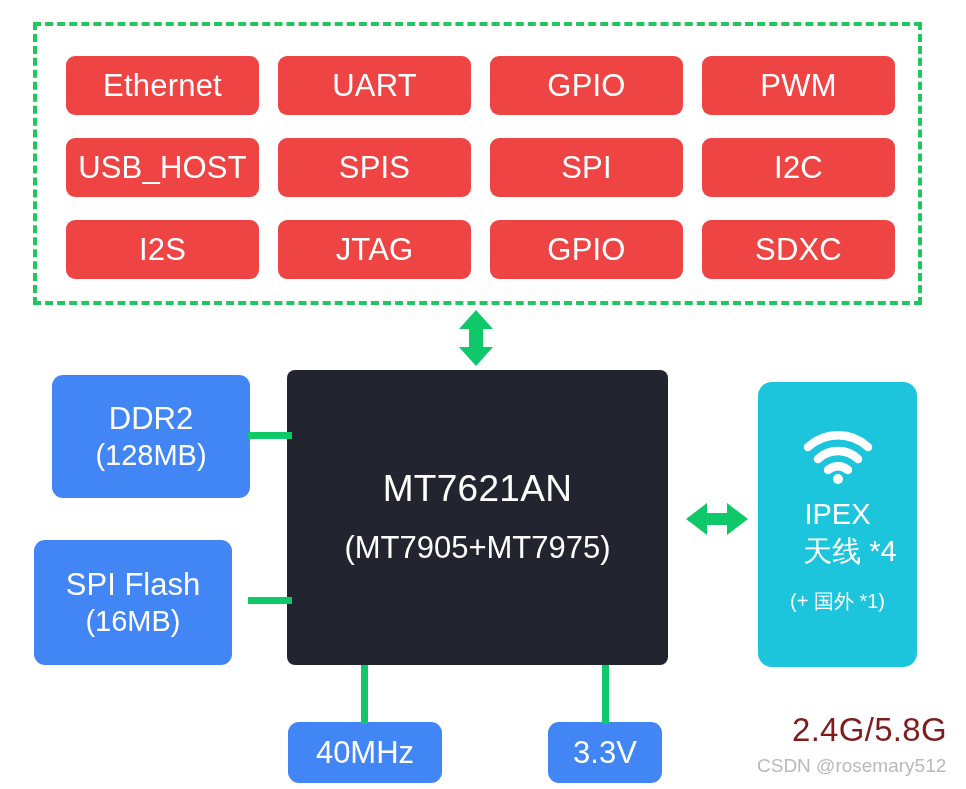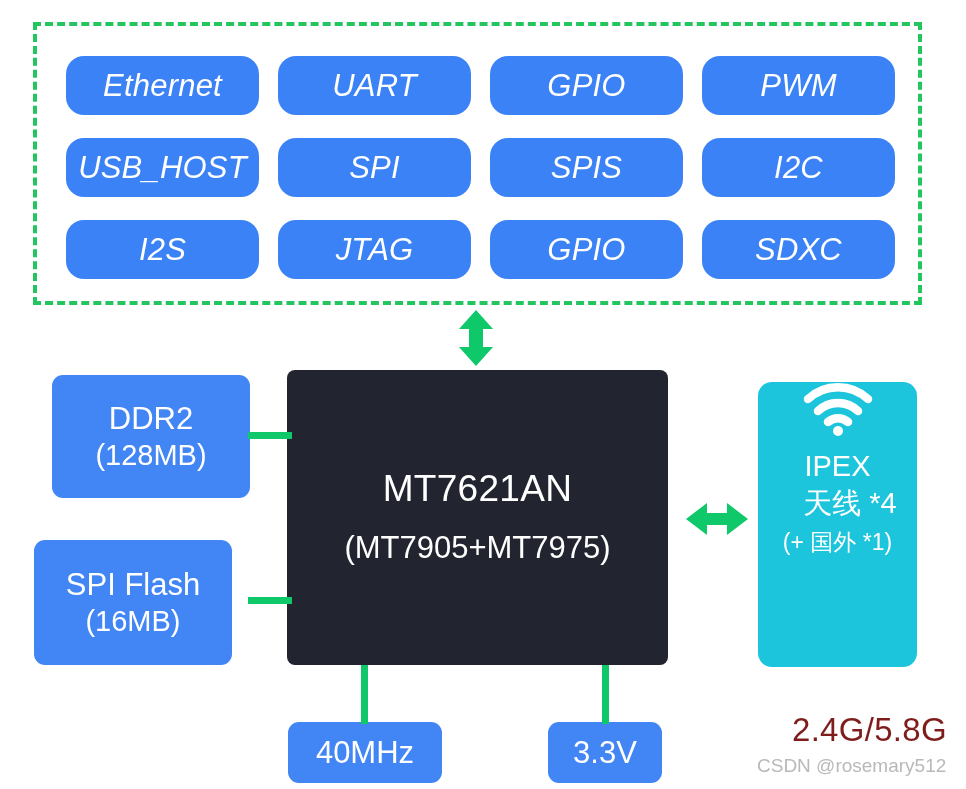--- a/index.html
+++ b/index.html
@@ -37,31 +37,30 @@
     top: 30px;
     width: 831px;
     height: 223px;
     display: grid;
     grid-template-columns: repeat(4, 193px);
     grid-template-rows: repeat(3, 59px);
     column-gap: 19px;
     row-gap: 23px;
   }
   .periph-cell {
-    background: #3b82f6;
-    border-radius: 18px;
+    background: #ef4444;
+    border-radius: 9px;
     display: flex;
     align-items: center;
     justify-content: center;
     color: #ffffff;
     font-size: 31px;
     font-weight: 400;
     letter-spacing: 0.2px;
     white-space: nowrap;
-    font-style: italic;
   }
 
   
   .soc {
     position: absolute;
     left: 287px;
     top: 370px;
     width: 381px;
     height: 295px;
     background: #22252f;
@@ -113,32 +112,33 @@
     left: 758px;
     top: 382px;
     width: 159px;
     height: 285px;
     background: #1cc5dc;
     border-radius: 14px;
     display: flex;
     flex-direction: column;
     align-items: center;
     justify-content: flex-start;
+    padding-top: 48px;
     box-sizing: border-box;
     color: #ffffff;
     text-align: center;
   }
   .wifi-icon {
     width: 72px;
     height: 54px;
     margin-bottom: 12px;
   }
   .ipex-title  { font-size: 29px; line-height: 1.28; }
   .ipex-line2  { font-size: 29px; line-height: 1.28; margin-left: 25px; }
-  .ipex-line3  { font-size: 23px; line-height: 1.3; margin-top: 6px; }
+  .ipex-line3  { font-size: 20px; line-height: 1.3; margin-top: 18px; }
 
   
   .band-label {
     position: absolute;
     left: 792px;
     top: 680px;
     font-size: 33px;
     color: #7f1d1d;
     letter-spacing: 0.3px;
     white-space: nowrap;
@@ -200,24 +200,24 @@
       <div class="periph-cell">
           <span>GPIO</span>
         </div>
       <div class="periph-cell">
           <span>PWM</span>
         </div>
       <div class="periph-cell">
           <span>USB_HOST</span>
         </div>
       <div class="periph-cell">
+          <span>SPIS</span>
+        </div>
+      <div class="periph-cell">
           <span>SPI</span>
-        </div>
-      <div class="periph-cell">
-          <span>SPIS</span>
         </div>
       <div class="periph-cell">
           <span>I2C</span>
         </div>
       <div class="periph-cell">
           <span>I2S</span>
         </div>
       <div class="periph-cell">
           <span>JTAG</span>
         </div>

